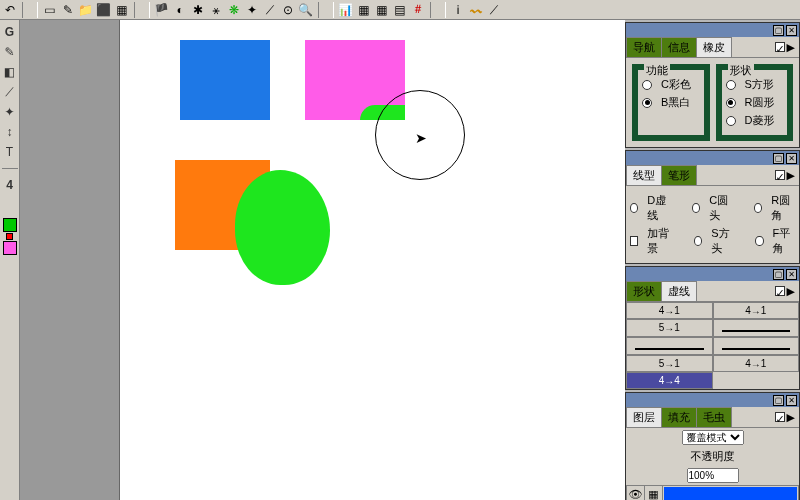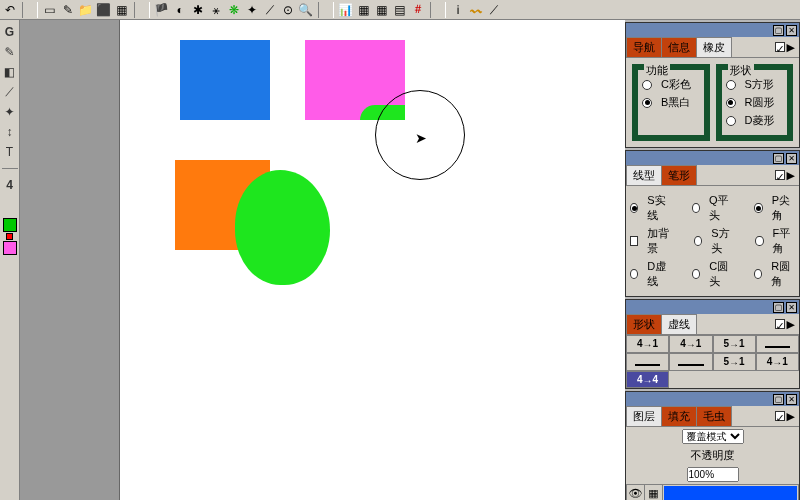--- a/index.html
+++ b/index.html
@@ -20,32 +20,32 @@
 .green-bite { position: absolute; left: 240px; top: 85px; width: 45px; height: 15px; background: #1ee61e; border-radius: 30px 0 0 0; }
 .orange-sq { left: 55px; top: 140px; width: 95px; height: 90px; background: #ff7a0d; }
 .green-blob { left: 115px; top: 150px; width: 95px; height: 115px; background: #1ee61e; border-radius: 50% 55% 50% 50%; }
 .circle-cursor { position: absolute; left: 255px; top: 70px; width: 90px; height: 90px; border: 1px solid #000; border-radius: 50%; background: transparent; }
 .arrow-cursor { position: absolute; left: 295px; top: 110px; font-size: 14px; color: #000; }
 .panels { width: 175px; background: #b8b8b8; display: flex; flex-direction: column; gap: 2px; padding: 2px 0; }
 .panel { background: #d4d0c8; border: 1px solid #333; }
 .panel-hdr { background: #6b86b3; height: 14px; display: flex; justify-content: flex-end; align-items: center; padding: 0 2px; gap: 2px; }
 .panel-hdr .hbtn { width: 11px; height: 11px; background: #c0c0c0; border: 1px solid #000; font-size: 8px; display: flex; align-items: center; justify-content: center; }
 .tabs { display: flex; background: #d4d0c8; border-bottom: 1px solid #808080; }
-.tab { padding: 2px 6px; border: 1px solid #808080; border-bottom: none; background: #c2410c; margin-right: -1px; }
+.tab { padding: 2px 6px; border: 1px solid #808080; border-bottom: none; background: #4d7c0f; margin-right: -1px; }
 .tab.active { background: #e8e8e8; }
 .tabs .arw { margin-left: auto; padding: 2px 4px; display: flex; align-items: center; gap: 2px; }
 .panel-body { padding: 4px; }
 .grp { border: 6px solid #14532d; padding: 4px; margin: 2px; position: relative; }
 .grp-title { position: absolute; top: -7px; left: 6px; background: #d4d0c8; padding: 0 2px; }
 .radio-row { display: flex; align-items: center; gap: 9px; margin: 3px 0; }
 .radio { width: 10px; height: 10px; border: 1px solid #333; border-radius: 50%; background: #fff; display: inline-flex; align-items: center; justify-content: center; }
 .radio.checked::after { content: ""; width: 5px; height: 5px; background: #000; border-radius: 50%; }
 .two-col { display: flex; gap: 2px; }
 .two-col .grp { flex: 1; }
-.line-grid { display: grid; grid-template-columns: 1fr 1fr 1fr 1fr; font-weight: bold; }
+.line-grid { display: grid; grid-template-columns: 1fr 1fr; }
 .line-cell { border: 1px solid #808080; padding: 2px 4px; font-size: 10px; text-align: center; background: #d4d0c8; }
 .line-cell.dark { background: #4a4aa0; color: #fff; }
 .line-sample { height: 8px; border-bottom: 2px solid #000; margin: 2px 4px; }
 .chk { width: 10px; height: 10px; border: 1px solid #333; background: #fff; display: inline-block; }
 .layer-row { display: flex; align-items: center; border: 1px solid #808080; height: 18px; }
 .layer-row .cell { width: 18px; height: 16px; border-right: 1px solid #808080; display: flex; align-items: center; justify-content: center; }
 .layer-blue { flex: 1; background: #0050ff; height: 14px; margin: 1px; }
 .layer-area { height: 90px; background: #fff; border: 1px solid #808080; margin: 2px; }
 .opacity-row { display: flex; align-items: center; padding: 2px; gap: 4px; flex-direction: column; }
 .opacity-row select { font-size: 10px; }
@@ -168,23 +168,22 @@
         </div>
       <div class="tabs">
         <div class="tab active">线型</div>
         <div class="tab">笔形</div>
         <div class="arw">
             <span class="chk">✓</span>
             <span>▶</span>
           </div>
       </div>
       <div class="panel-body">
-        <div class="radio-row"><span class="radio checked"></span><span>S实线</span>&nbsp;<span class="radio"></span><span>Q平头</span>&nbsp;<span class="radio checked"></span><span>P尖角</span></div>
+        <div class="radio-row"><span class="radio"></span><span>D虚线</span>&nbsp;<span class="radio"></span><span>C圆头</span>&nbsp;<span class="radio"></span><span>R圆角</span></div>
         <div class="radio-row"><span class="chk"></span><span>加背景</span>&nbsp;<span class="radio"></span><span>S方头</span>&nbsp;<span class="radio"></span><span>F平角</span></div>
-        <div class="radio-row"><span class="radio"></span><span>D虚线</span>&nbsp;<span class="radio"></span><span>C圆头</span>&nbsp;<span class="radio"></span><span>R圆角</span></div>
       </div>
     </div>
 
     <div class="panel">
       <div class="panel-hdr">
           <span class="hbtn">▢</span>
           <span class="hbtn">✕</span>
         </div>
       <div class="tabs">
         <div class="tab">形状</div>

